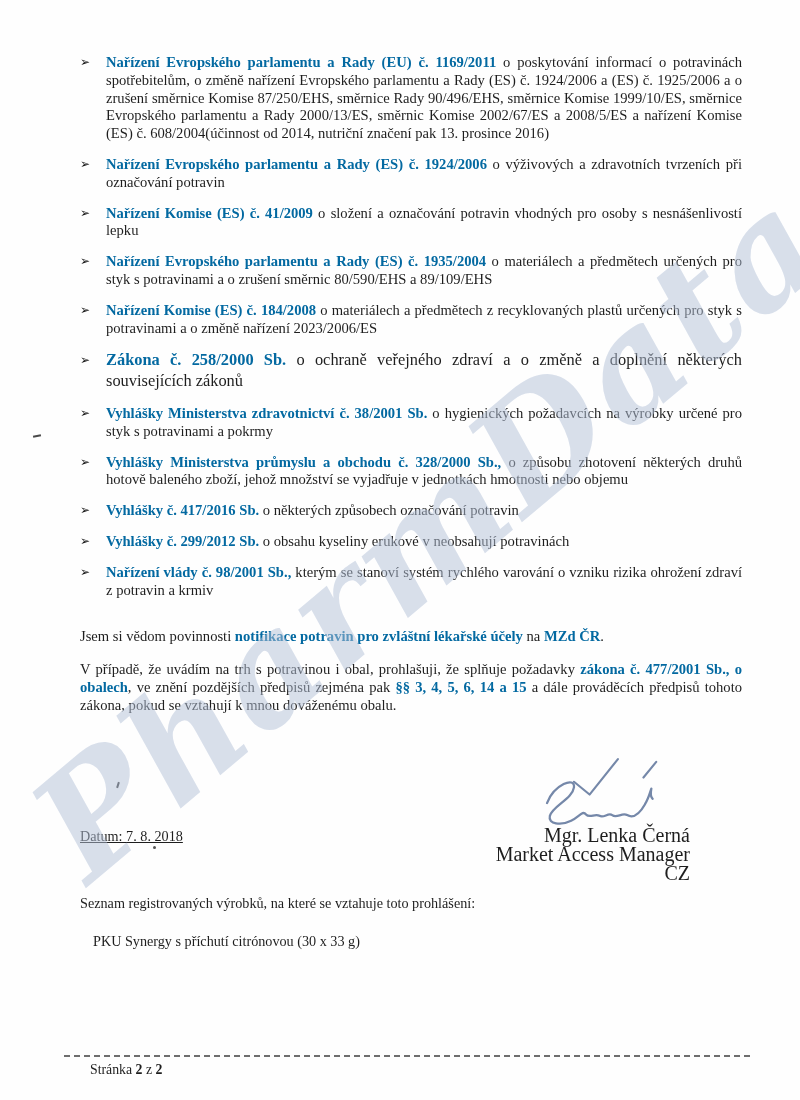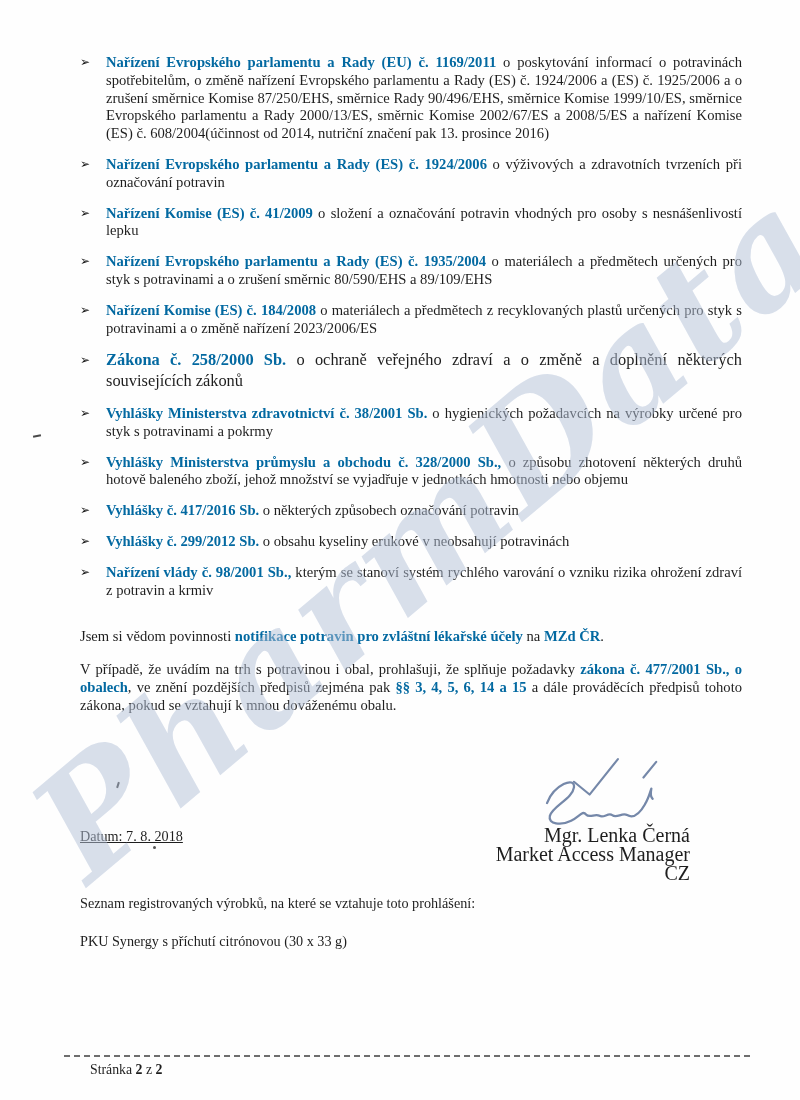--- a/index.html
+++ b/index.html
@@ -20,21 +20,21 @@
   .bullet-text{flex:1;text-align:justify;}
   .bullet-text b, .para b{font-weight:700;color:#0369a1;}
   .para{margin:15px 0 0 0;font-size:14.6px;line-height:17.8px;text-align:justify;}
   .para.gap{margin-top:29px;}
   
   .sig-wrap{position:absolute;left:528px;top:752px;width:160px;height:78px;z-index:1;}
   .sig-wrap svg{width:100%;height:100%;}
   .name-block{position:absolute;left:495px;top:826px;width:195px;text-align:right;font-size:20px;line-height:19px;z-index:1;}
   .date-line{position:absolute;left:80px;top:828px;font-size:14.2px;z-index:1;text-decoration:underline;}
   .products{position:absolute;left:80px;top:895px;right:70px;font-size:14.2px;z-index:1;}
-  .products .product-item{margin-top:21px;}
+  .products .product-item{margin-top:21px;margin-left:13px;}
   
   .footer-line{position:absolute;left:64px;right:50px;top:1055px;border-top:2px dashed #6e6e6e;z-index:1;}
   .footer-text{position:absolute;left:90px;right:0;top:1062px;text-align:left;font-size:13.8px;z-index:1;}
   .footer-text b{font-weight:700;}
   
   .watermark{
     position:absolute;left:-55px;top:470px;width:940px;text-align:center;
     transform:rotate(-40deg);
     font-family:"DejaVu Serif", serif;font-style:italic;font-weight:bold;
     font-size:148px;line-height:1;letter-spacing:4px;

